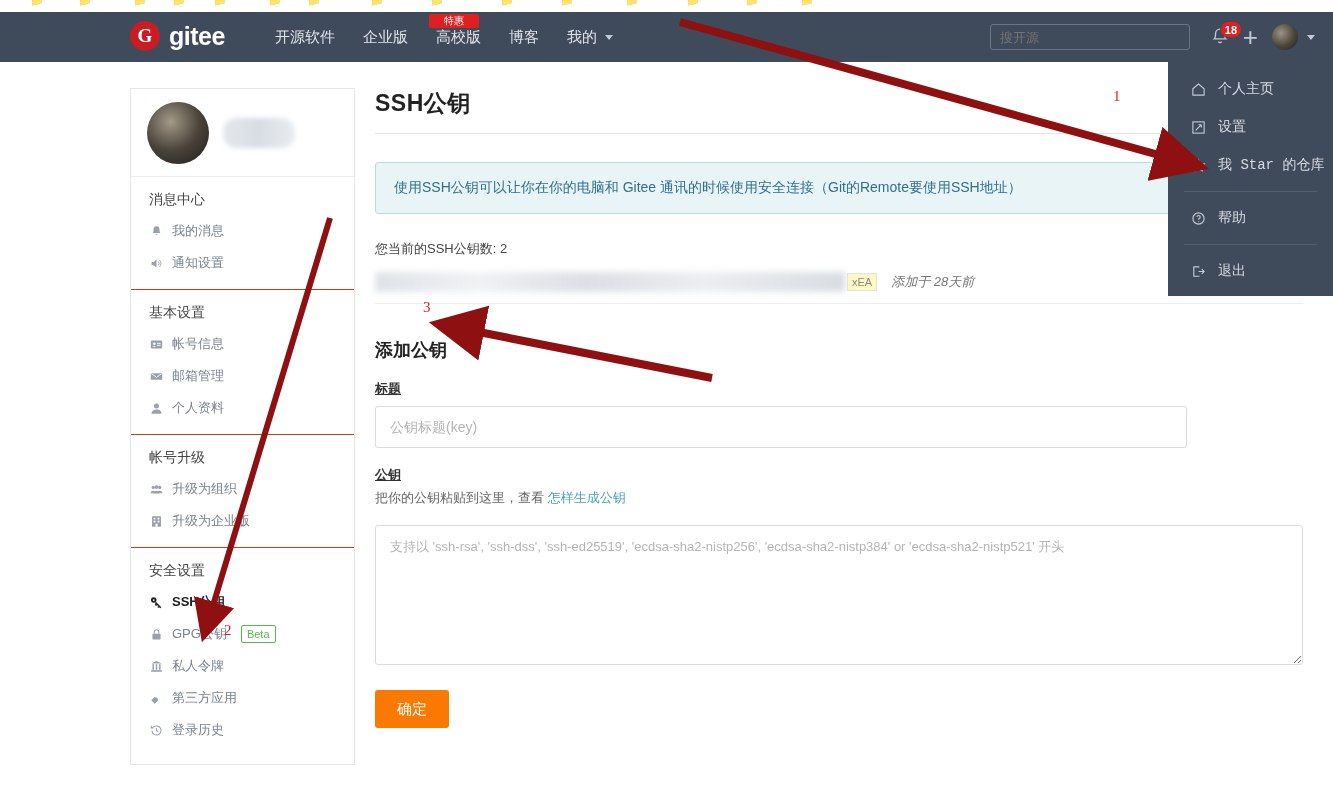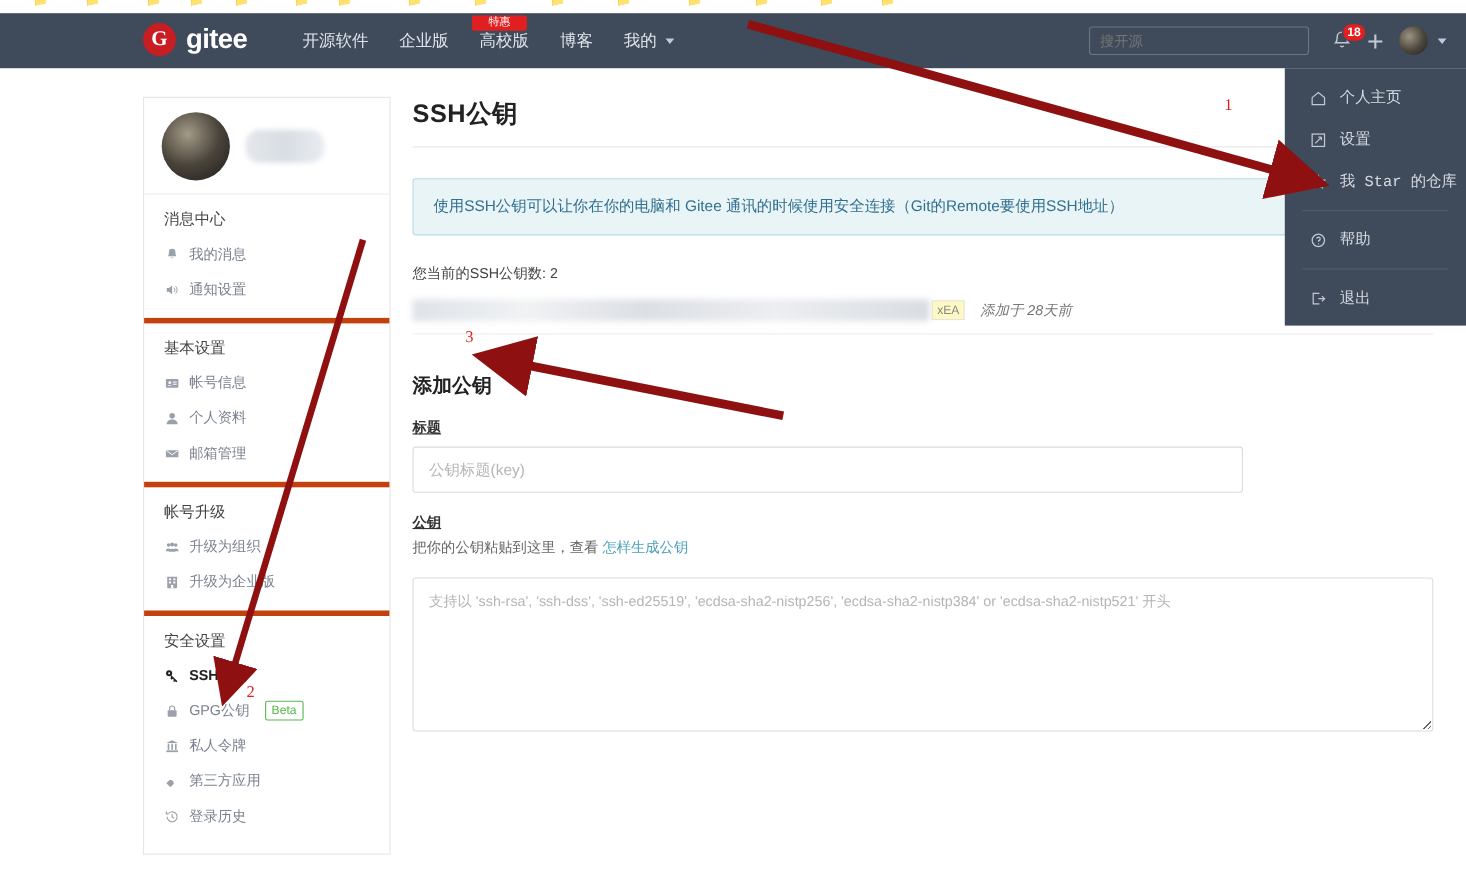--- a/index.html
+++ b/index.html
@@ -87,21 +87,21 @@
   .profile-av{
     width:62px;height:62px;border-radius:50%;
     background:radial-gradient(circle at 38% 32%, #a39a87 0%, #4a443b 50%, #1d1b18 100%);
     flex:0 0 62px;
   }
   .profile-name-blur{
     width:72px;height:30px;border-radius:13px;
     background:linear-gradient(90deg,#e4e8ec,#d8dde3,#e9edf1);
     filter:blur(2.5px);
   }
-  .sec{ padding:14px 0 10px 0; border-bottom:5px solid #c2410c; }
+  .sec{ padding:14px 0 10px 0; border-bottom:1px solid #c2410c; }
   .sec:last-child{ border-bottom:none; padding-bottom:18px;}
   .sec-title{ font-size:14px; color:#444; padding:0 18px 6px 18px; font-weight:400;}
   .sb-item{
     display:flex; align-items:center; gap:8px;
     padding:7px 18px; font-size:13px; color:#7a8290; cursor:pointer;
   }
   .sb-item.active{ color:#222; font-weight:bold; }
   .sb-ico{ width:15px; height:15px; display:flex; align-items:center; justify-content:center;
            color:#9aa1ab; flex:0 0 15px; }
   .sb-item.active .sb-ico{ color:#222; }
@@ -130,21 +130,21 @@
   }
   .key-tail{ font-size:11px; color:#888; border:1px solid #e3e3e3; padding:2px 4px;
              background:#fef9c3; position:relative; left:-6px; }
   .key-when{ font-size:13px; color:#777;font-style:italic; }
 
   .section-h{ margin-top:34px; font-size:18px; font-weight:bold; color:#222; }
   .f-label{ margin-top:18px; font-size:13px; font-weight:bold; color:#333;text-decoration:underline; }
   .f-hint{ margin-top:5px; font-size:13px; color:#666; }
   .f-hint a{ color:#4a9fbb; text-decoration:none; }
   .inp{
-    margin-top:8px; width:755px; height:42px; border:1px solid #dcdcdc;
+    margin-top:8px; width:812px; height:42px; border:1px solid #dcdcdc;
     border-radius:3px; padding:0 14px; font-size:14px; color:#333;
     font-family:"Liberation Sans",sans-serif; background:#fff; outline:none;
   }
   .inp::placeholder{ color:#b5b5b5; }
   .ta{
     margin-top:18px; width:928px; height:140px; border:1px solid #dcdcdc;
     border-radius:3px; padding:12px 14px; font-size:13px; color:#333;
     font-family:"Liberation Sans",sans-serif; resize:both; outline:none; background:#fff;
   }
   .ta::placeholder{ color:#b5b5b5; }
@@ -314,34 +314,34 @@
             <rect x="8.6" y="6" width="4.5" height="1.1" fill="#fff"></rect>
             <rect x="8.6" y="8.4" width="4.5" height="1.1" fill="#fff"></rect>
             <path d="M2.8 10.8c.4-1.3 4.1-1.3 4.6 0z" fill="#fff"></path>
           </svg>
       </span>
       <span>帐号信息</span>
     </div>
     <div class="sb-item">
       <span class="sb-ico">
         <svg width="13" height="13" viewBox="0 0 16 16" fill="currentColor">
+            <path d="M1 4h14v8H1z"></path>
+            <path d="M1.6 4.4 8 9l6.4-4.6" fill="none" stroke="#fff" stroke-width="1.1"></path>
+          </svg>
+      </span>
+      <span>邮箱管理</span>
+    </div>
+    <div class="sb-item">
+      <span class="sb-ico">
+        <svg width="13" height="13" viewBox="0 0 16 16" fill="currentColor">
             <circle cx="8" cy="5" r="3.1"></circle>
             <path d="M1.8 14.5c0-3.6 2.8-5.4 6.2-5.4s6.2 1.8 6.2 5.4z"></path>
           </svg>
       </span>
       <span>个人资料</span>
-    </div>
-    <div class="sb-item">
-      <span class="sb-ico">
-        <svg width="13" height="13" viewBox="0 0 16 16" fill="currentColor">
-            <path d="M1 4h14v8H1z"></path>
-            <path d="M1.6 4.4 8 9l6.4-4.6" fill="none" stroke="#fff" stroke-width="1.1"></path>
-          </svg>
-      </span>
-      <span>邮箱管理</span>
     </div>
   </div>
 
   <div class="sec">
     <div class="sec-title">帐号升级</div>
     <div class="sb-item">
       <span class="sb-ico">
         <svg width="13" height="13" viewBox="0 0 16 16" fill="currentColor">
             <circle cx="4" cy="5.5" r="2"></circle>
             <circle cx="12" cy="5.5" r="2"></circle>
@@ -445,20 +445,23 @@
   <div class="f-label">标题</div>
   <input class="inp" placeholder="公钥标题(key)" style="">
 
   <div class="f-label">公钥</div>
   <div class="f-hint">
     <span>把你的公钥粘贴到这里，查看</span>
     <a href="#">怎样生成公钥</a>
   </div>
   <textarea class="ta" placeholder="支持以 'ssh-rsa', 'ssh-dss', 'ssh-ed25519', 'ecdsa-sha2-nistp256', 'ecdsa-sha2-nistp384' or 'ecdsa-sha2-nistp521' 开头" style=""></textarea>
 
+  <div>
+    <button class="btn-primary">确定</button>
+  </div>
 </div>
 
 <svg class="anno-layer" width="1333" height="812">
   <defs>
     <marker id="ah" markerWidth="7" markerHeight="7" refX="5.2" refY="3.5" orient="auto">
       <polygon points="0,0 7,3.5 0,7" fill="#8e1010"></polygon>
     </marker>
   </defs>
 
   <line x1="680" y1="22" x2="1195" y2="165" stroke="#8e1010" stroke-width="8" marker-end="url(#ah)"></line>

